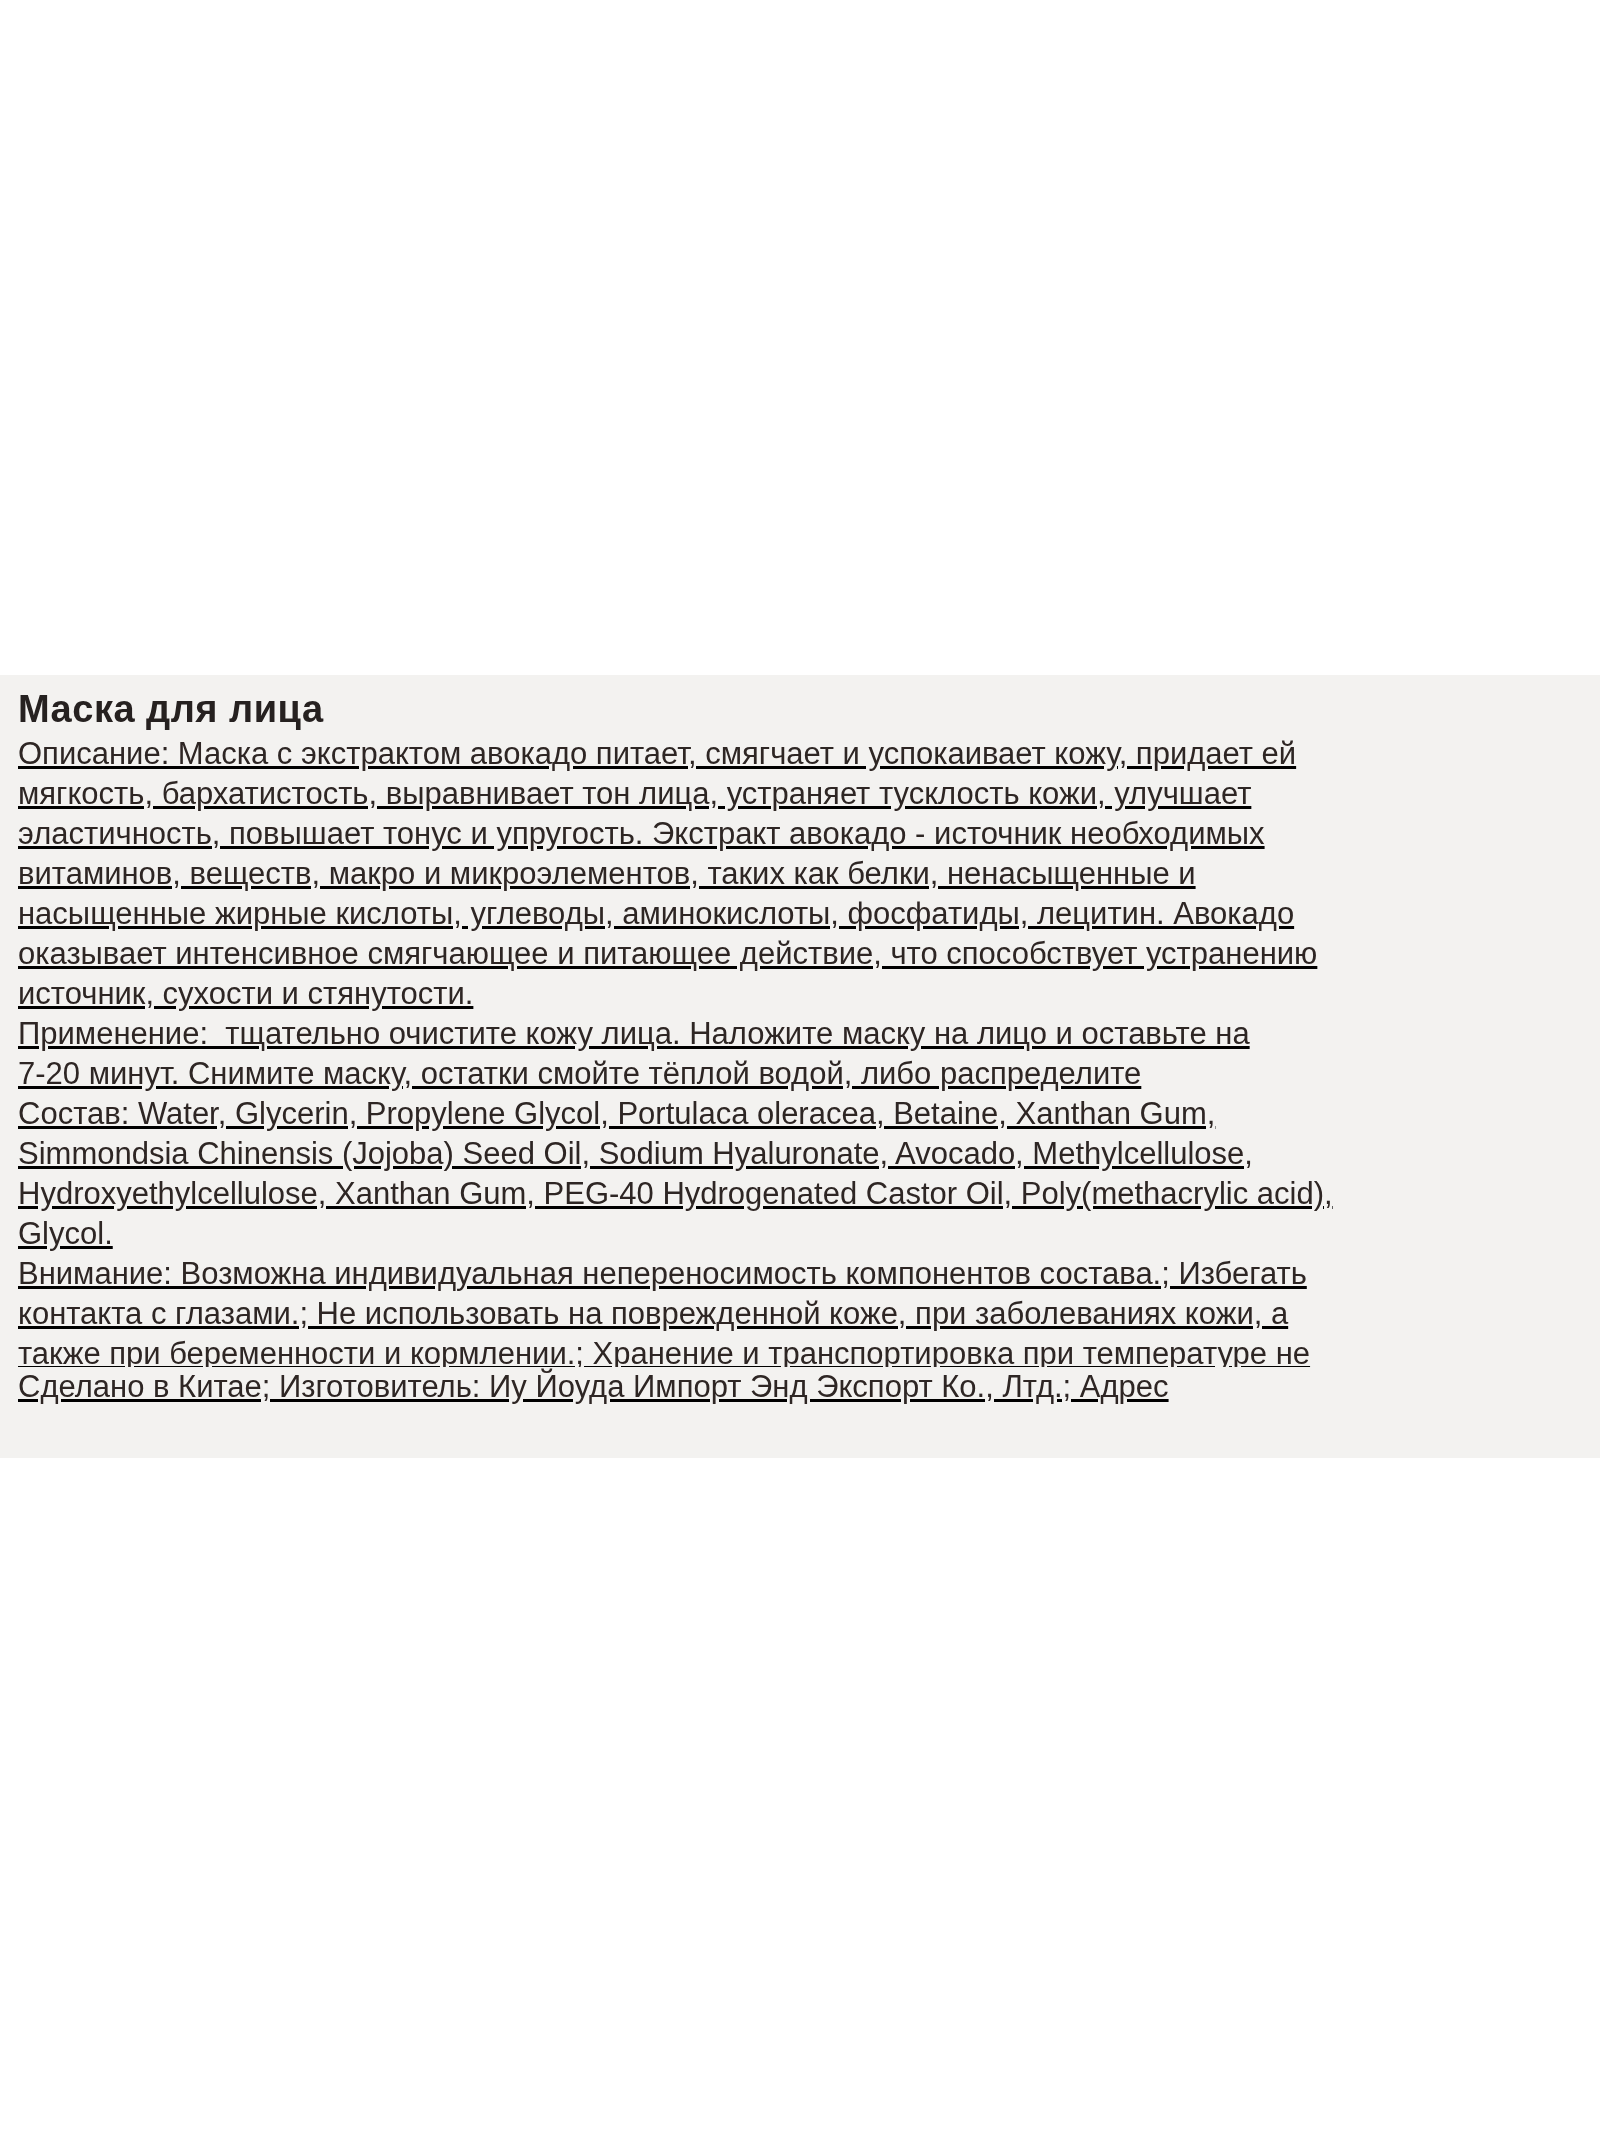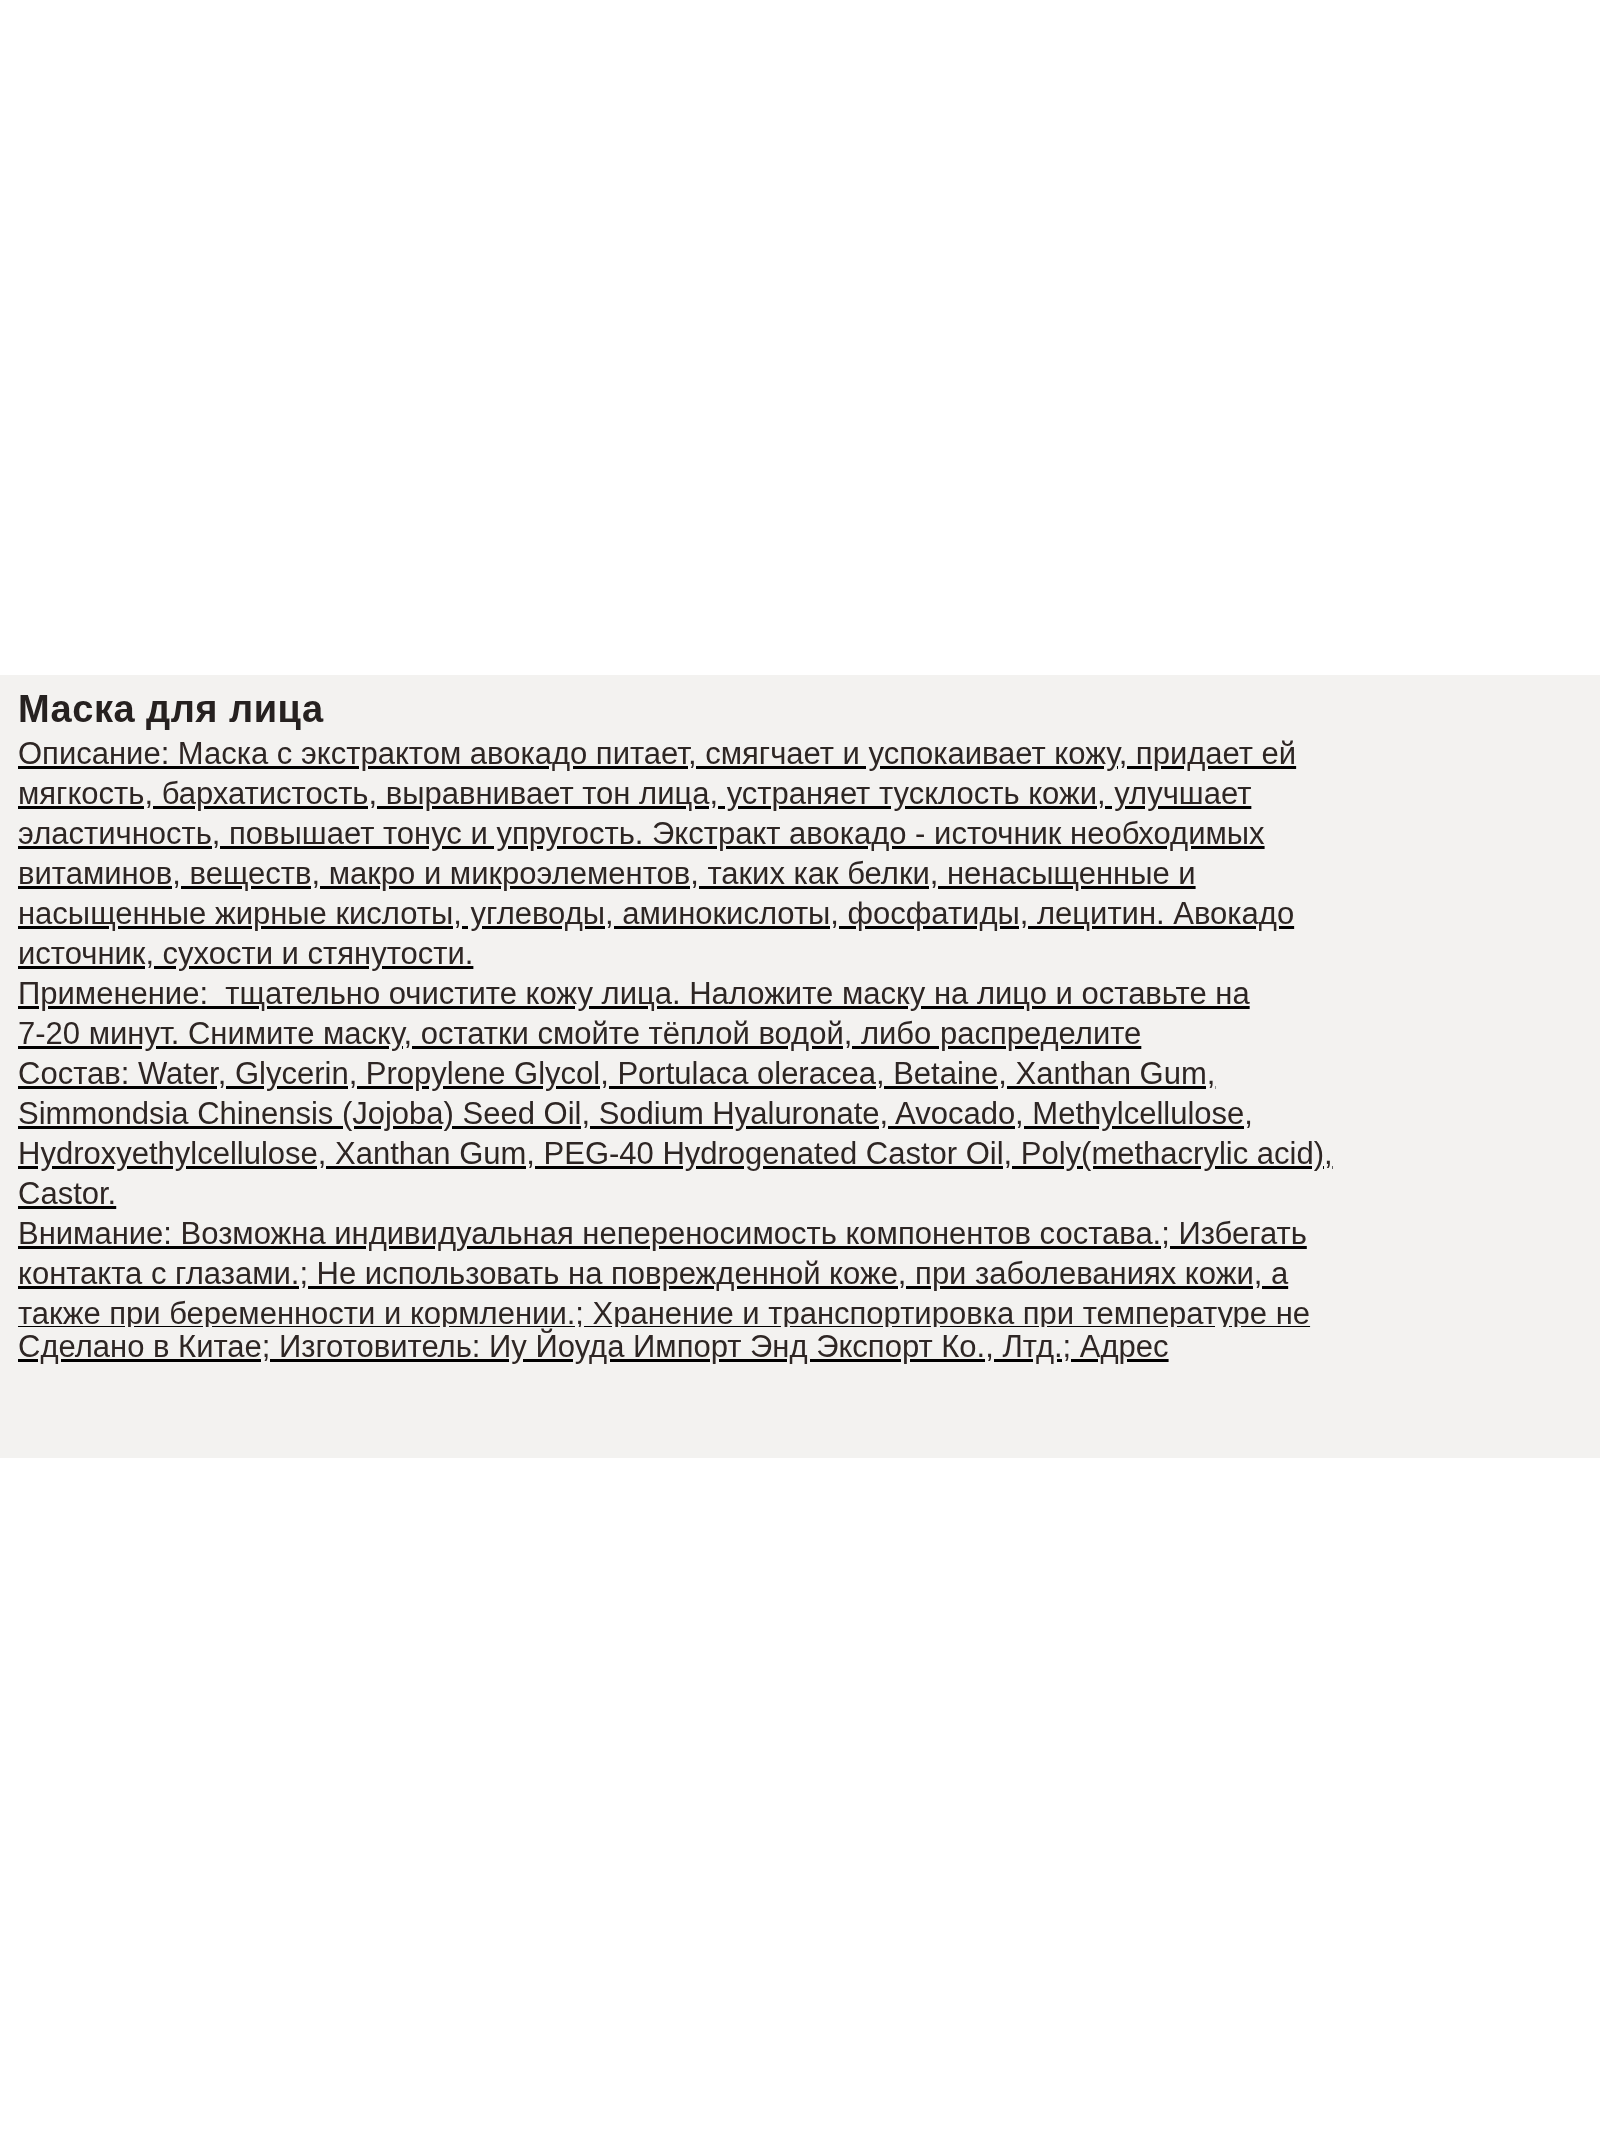--- a/index.html
+++ b/index.html
@@ -61,33 +61,34 @@
   <div class="label-panel">
 
     <div class="product-title">Маска для лица</div>
 
     <div class="text-section">
       <div class="line">Описание: Маска с экстрактом авокадо питает, смягчает и успокаивает кожу, придает ей</div>
       <div class="line">мягкость, бархатистость, выравнивает тон лица, устраняет тусклость кожи, улучшает</div>
       <div class="line">эластичность, повышает тонус и упругость. Экстракт авокадо - источник необходимых</div>
       <div class="line">витаминов, веществ, макро и микроэлементов, таких как белки, ненасыщенные и</div>
       <div class="line">насыщенные жирные кислоты, углеводы, аминокислоты, фосфатиды, лецитин. Авокадо</div>
+      <div class="line">оказывает интенсивное смягчающее и питающее действие, что способствует устранению</div>
       <div class="line">источник, сухости и стянутости.</div>
     </div>
 
     <div class="text-section">
       <div class="line">Применение:  тщательно очистите кожу лица. Наложите маску на лицо и оставьте на</div>
       <div class="line">7-20 минут. Снимите маску, остатки смойте тёплой водой, либо распределите</div>
     </div>
 
     <div class="text-section">
       <div class="line">Состав: Water, Glycerin, Propylene Glycol, Portulaca oleracea, Betaine, Xanthan Gum,</div>
       <div class="line">Simmondsia Chinensis (Jojoba) Seed Oil, Sodium Hyaluronate, Avocado, Methylcellulose,</div>
       <div class="line">Hydroxyethylcellulose, Xanthan Gum, PEG-40 Hydrogenated Castor Oil, Poly(methacrylic acid),</div>
-      <div class="line">Castor.</div>
+      <div class="line">Glycol.</div>
     </div>
 
     <div class="text-section">
       <div class="line">Внимание: Возможна индивидуальная непереносимость компонентов состава.; Избегать</div>
       <div class="line">контакта с глазами.; Не использовать на поврежденной коже, при заболеваниях кожи, а</div>
       <div class="line clipped">также при беременности и кормлении.; Хранение и транспортировка при температуре не</div>
     </div>
 
     <div class="text-section">
       <div class="line">Сделано в Китае; Изготовитель: Иу Йоуда Импорт Энд Экспорт Ко., Лтд.; Адрес</div>

